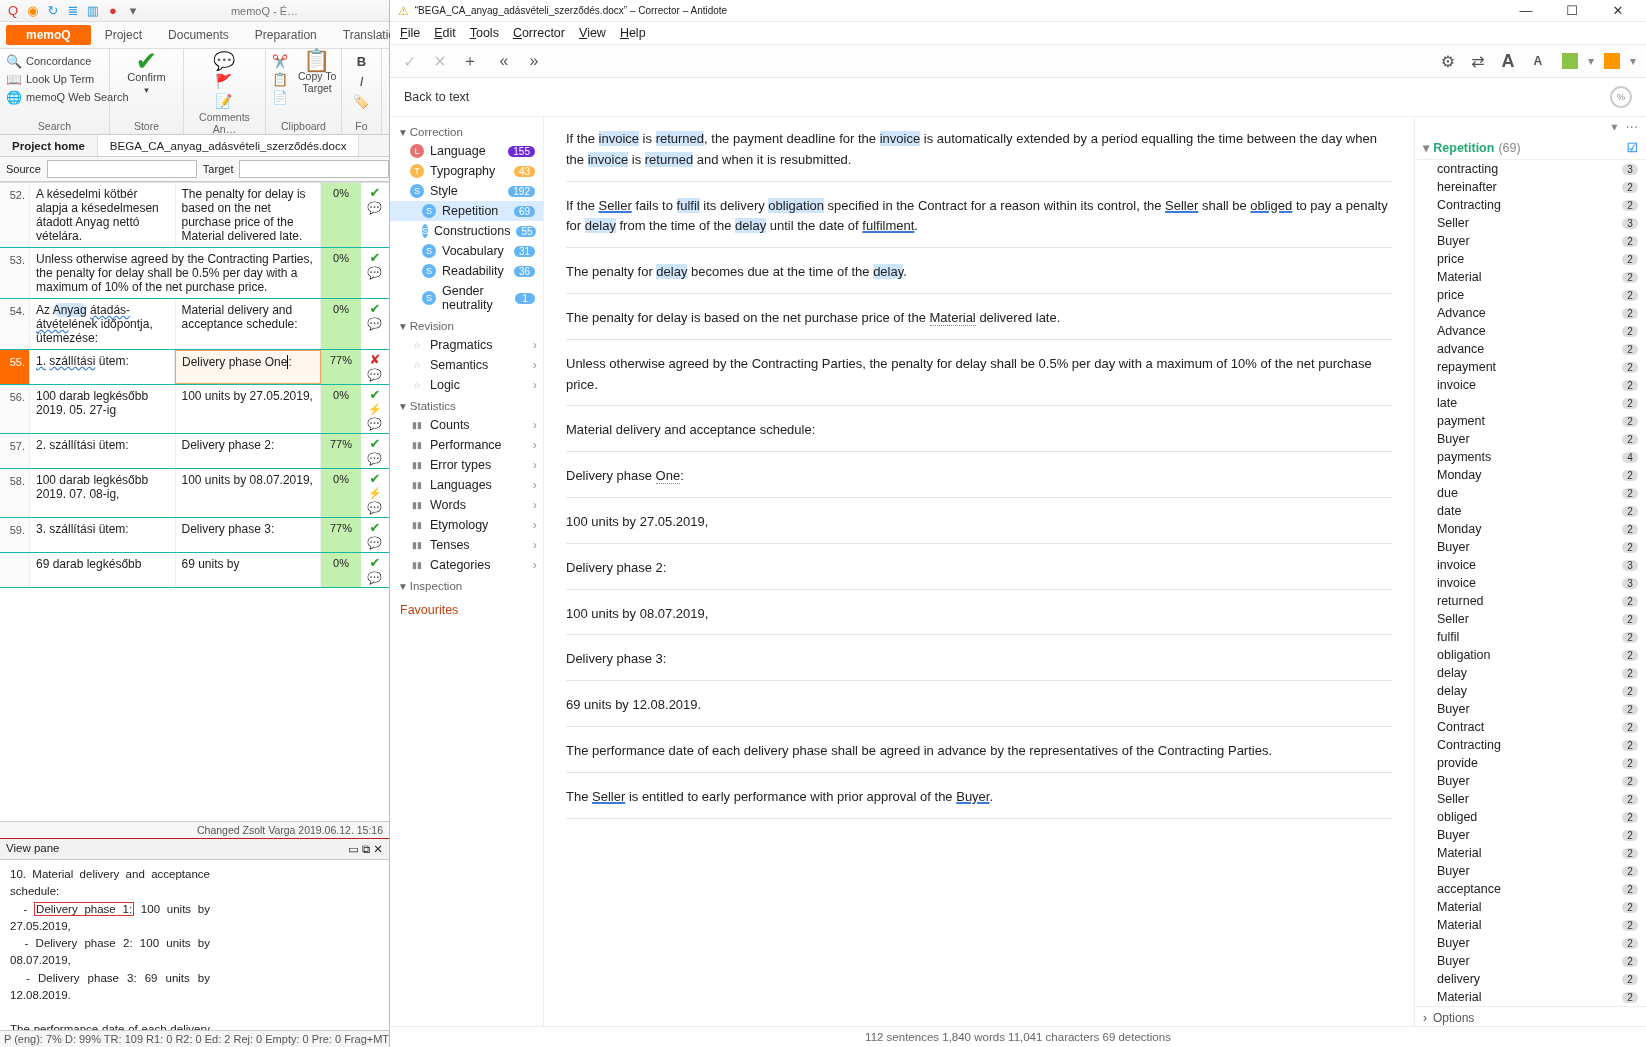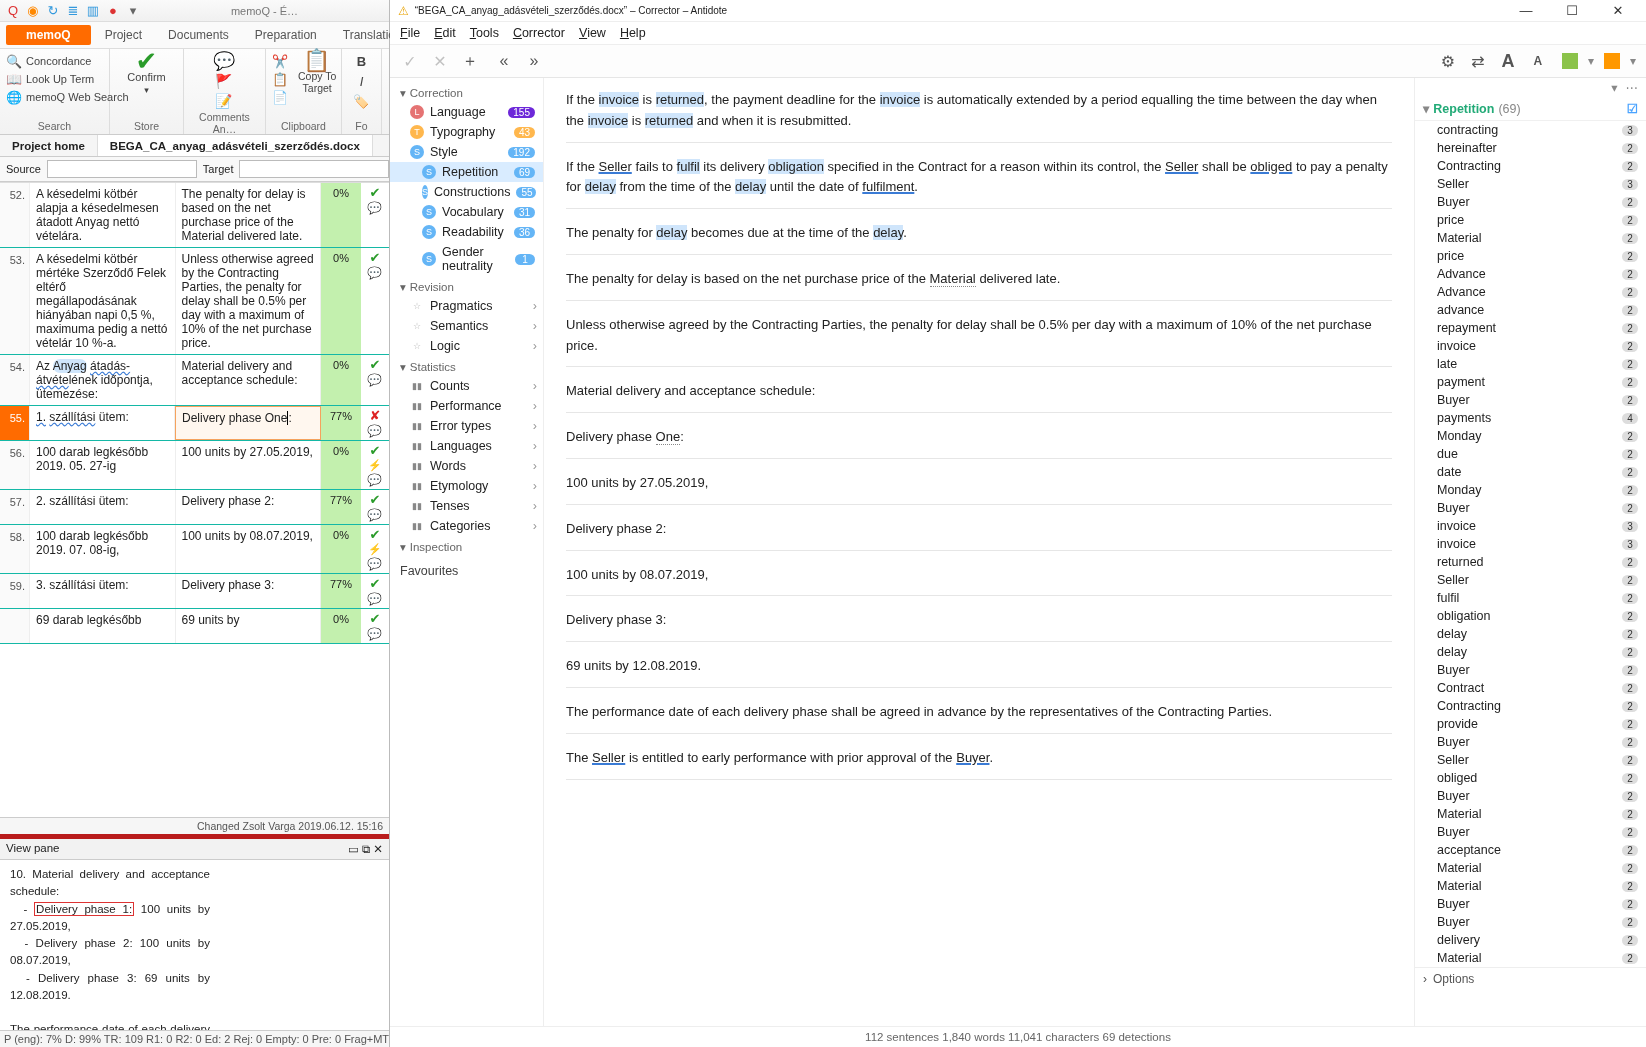--- a/index.html
+++ b/index.html
@@ -19,21 +19,21 @@
   .ribbon-group { border-right:1px solid #ddd; display:flex; flex-direction:column; justify-content:space-between; padding:4px 6px 2px; font-size:11px; color:#444;}
   .ribbon-group .label { text-align:center; color:#666; font-size:10.5px; padding-top:2px;}
   .ribbon-items { display:flex; flex-direction:column; gap:2px; }
   .ribbon-item { display:flex; align-items:center; gap:4px; white-space:nowrap;}
   .ribbon-big { display:flex; flex-direction:column; align-items:center; justify-content:center; gap:2px; padding:0 6px;}
   .ribbon-big .ic { font-size:28px; }
   .ribbon-col { display:flex; flex-direction:column; gap:4px; align-items:center; }
   .ic { width:16px;height:16px;display:inline-flex;align-items:center;justify-content:center;font-size:13px;}
   .mq-tabrow { display:flex; align-items:stretch; background:#f5f5f5; border-bottom:1px solid #ccc; height:22px;}
   .mq-tabrow .mtab { padding:3px 12px; font-size:11.5px; border-right:1px solid #ddd; display:flex;align-items:center;}
-  .mq-tabrow .mtab.active { background:#fff; font-weight:700;}
+  .mq-tabrow .mtab.active { background:#fff; font-weight:400;}
   .mq-srcrow { display:flex; align-items:center; gap:6px; padding:3px 6px; border-bottom:1px solid #ccc; background:#f8f8f8; font-size:11px;}
   .mq-srcrow input { flex:1; height:18px; border:1px solid #bbb; padding:0 3px; font-size:11px;}
   
   .mq-grid { flex:1; overflow:auto; background:#fff; font-size:12px; border-top:1px solid #ddd;}
   .seg { display:flex; border-bottom:1px solid #14b8a6; }
   .seg .num { width:30px; flex:0 0 30px; text-align:right; padding:6px 4px 0 0; color:#555; font-size:11px; background:#fafafa; border-right:1px solid #eee;}
   .seg.active .num { background:#ff6b00; color:#fff;}
   .seg .src { flex:1; padding:4px 6px; border-right:1px solid #eee;}
   .seg .tgt { flex:1; padding:4px 6px; border-right:1px solid #eee;}
   .seg.active .tgt { border:1px solid #f5a25d; background:#fff7ef;}
@@ -41,21 +41,21 @@
   .seg .pct.p77 { background:#c3f0ae;}
   .seg .status { width:28px; flex:0 0 28px; display:flex; flex-direction:column; align-items:center; gap:1px; padding:2px 0;}
   .chk { color:#2a9b2a; font-size:13px;}
   .xmark { color:#d22; font-size:13px;}
   .cmt { color:#7cc5ea; font-size:12px;}
   .bolt { color:#5b8fd6; font-size:11px;}
   .ul-blue { text-decoration: underline wavy #3a7bd5; }
   .hl-blue { background:#cfe5fb;border-radius:7px; }
   
   .mq-status { border-top:1px solid #ccc; padding:2px 6px; font-size:10.5px; color:#555; text-align:right; background:#f6f6f6;}
-  .mq-viewpane-hdr { border-top:5px solid #b91c1c; border-bottom:1px solid #ccc; padding:3px 6px; font-size:11.5px; background:#f2f2f2; display:flex; justify-content:space-between;}
+  .mq-viewpane-hdr { border-top:1px solid #b91c1c; border-bottom:1px solid #ccc; padding:3px 6px; font-size:11.5px; background:#f2f2f2; display:flex; justify-content:space-between;}
   .mq-viewpane { flex:0 0 170px; overflow:auto; padding:6px 10px; font-size:11.5px; line-height:1.5; color:#222; background:#fff;}
   .mq-viewpane .vp-body { max-width: 200px; text-align:justify;}
   .mq-viewpane .box { border:1px solid #d33; padding:0 1px;}
   .mq-footer { border-top:1px solid #ccc; padding:2px 4px; font-size:11px; color:#555; background:#f6f6f6; white-space:nowrap; overflow:hidden;}
 
   
   .antidote { flex:1; display:flex; flex-direction:column; background:#fff; }
   .ad-title { height:22px; display:flex; align-items:center; padding:0 8px; gap:6px; border-bottom:1px solid #eee;}
   .ad-title .ic-tri { color:#e8a200;}
   .ad-title .t { flex:1; font-size:10px;}
@@ -85,21 +85,21 @@
   .ad-nav .row .badge { background:#ddd; color:#333; border-radius:8px; font-size:10px; padding:0 5px; min-width:20px; text-align:center;}
   .ad-nav .row .badge.red { background:#6d28d9; color:#fff;}
   .ad-nav .row .badge.orange { background:#ffb74d; color:#fff;}
   .ad-nav .row .badge.blue { background:#64b5f6; color:#fff;}
   .ad-nav .row.selected { background:#d9ecff;}
   .ad-nav .row .chev { position:absolute; right:6px; color:#999;}
   .nic { width:14px;height:14px;border-radius:50%;display:inline-flex;align-items:center;justify-content:center;font-size:9px;color:#fff;}
   .nic.red{background:#e57373;} .nic.orange{background:#ffb74d;} .nic.blue{background:#64b5f6;}
   .nic.bar{background:none;color:#888;border-radius:0;}
   .nic.star{background:none;color:#bbb;}
-  .fav { padding:8px 10px; color:#404040;}
+  .fav { padding:8px 10px; color:#c2410c;}
   
   
   .ad-doc { flex:1; overflow:auto; padding:12px 22px 40px; font-size:13px; line-height:1.6; color:#222;}
   .ad-doc p { margin:0 0 8px;}
   .ad-doc hr { border:none; border-top:1px solid #e6e6e6; margin:10px 0 14px;}
   .mk-rep { background:#cfe5fb; }
   .mk-ul  { text-decoration: underline; text-decoration-color:#3a7bd5; text-decoration-thickness:1.5px;}
   .mk-dot { border-bottom:1px dotted #888;}
 
   
@@ -222,21 +222,20 @@
         <div class="src">A késedelmi kötbér alapja a késedelmesen átadott Anyag nettó vételára.</div>
         <div class="tgt">The penalty for delay is based on the net purchase price of the Material delivered late.</div>
         <div class="pct ">0%</div>
         <div class="status">
           <span class="chk">✔</span>
           <span class="cmt">💬</span>
         </div>
       </div>
       <div class="seg">
         <div class="num">53.</div>
-        <div class="src">A késedelmi kötbér mértéke Szerződő Felek eltérő megállapodásának hiányában napi 0,5 %, maximuma pedig a nettó vételár 10 %-a.</div>
         <div class="tgt">Unless otherwise agreed by the Contracting Parties, the penalty for delay shall be 0.5% per day with a maximum of 10% of the net purchase price.</div>
         <div class="pct ">0%</div>
         <div class="status">
           <span class="chk">✔</span>
           <span class="cmt">💬</span>
         </div>
       </div>
       <div class="seg">
         <div class="num">54.</div>
         <div class="src">Az <span class="hl-blue">Anyag</span> <span class="ul-blue">átadás-átvéte</span>lének időpontja, ütemezése:</div>
@@ -362,20 +361,26 @@
         </span>
     </div>
     <div class="grp">
       <span class="sw-green"></span>
         <span style="color:#888">▾</span>
       <span class="sw-orange"></span>
         <span style="color:#888">▾</span>
     </div>
   </div>
 
+  <div class="ad-backbar">
+    <span class="lnk">Back to text</span>
+    <span class="ratio">
+        <span>%</span>
+      </span>
+  </div>
 
   <div class="ad-body">
     <div class="ad-nav" id="ad-nav">
         <div class="sec"><span>▾</span>Correction</div>
         <div class="row">
           <span class="nic red">L</span>
           <span class="txt">Language</span>
           <span class="badge red">155</span>
         </div>
         <div class="row">

